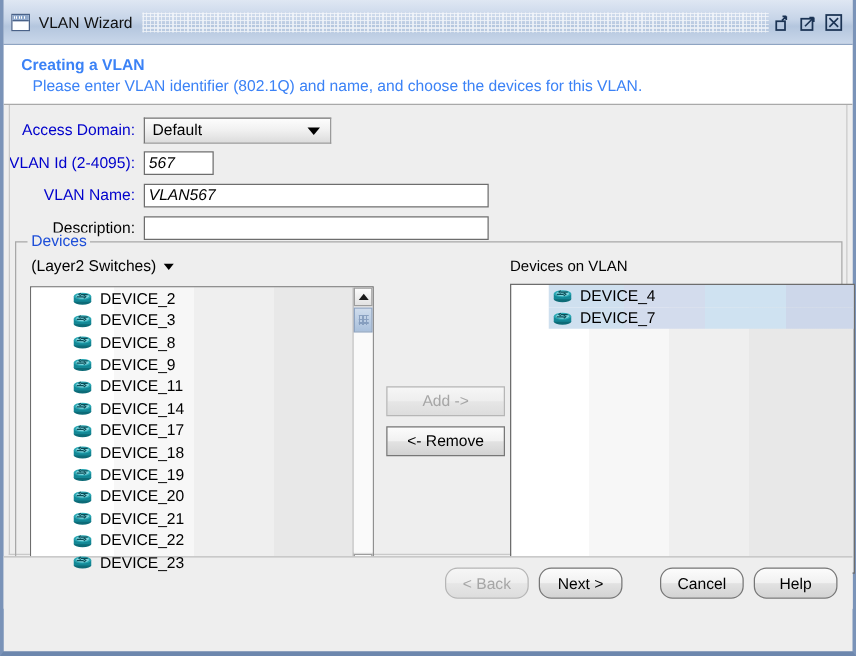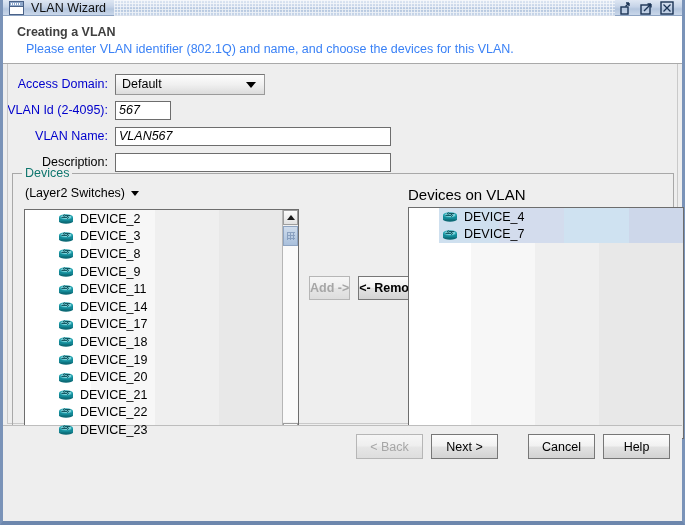--- a/index.html
+++ b/index.html
@@ -21,21 +21,21 @@
     background: #eeeeee;
     border-left: 3px solid #7a93b8;
     border-right: 3px solid #7a93b8;
     border-bottom: 4px solid #6d87ad;
     border-top: 0;
   }
 
   
   .titlebar {
     position: relative;
-    height: 16px;
+    height: 36px;
     background: linear-gradient(to bottom, #dfe7f3 0%, #c6d4e8 45%, #b4c6de 60%, #c9d7ea 100%);
     border-bottom: 1px solid #8ea4c2;
     display: flex;
     align-items: center;
     padding-left: 6px;
     box-sizing: border-box;
   }
   .win-icon {
     width: 15px; height: 14px;
     background: #ffffff;
@@ -91,21 +91,21 @@
 
   
   .header {
     background: #ffffff;
     padding: 9px 0 7px 14px;
     border-bottom: 1px solid #a9a9a9;
   }
   .header-title {
     font-weight: bold;
     font-size: 12.5px;
-    color: #404040;
+    color: #3b82f6;
     margin-bottom: 3px;
   }
   .header-sub {
     font-size: 12.5px;
     color: #3b82f6;
     padding-left: 9px;
   }
 
   
   .content {
@@ -182,21 +182,21 @@
     width: 662px; height: 280px;
     border: 1px solid #a8a8a8;
     box-sizing: border-box;
   }
   .group-legend {
     position: absolute;
     left: 9px; top: -8px;
     background: #eeeeee;
     padding: 0 3px;
     font-size: 12.5px;
-    color: #0f766e;
+    color: #1d4ed8;
     line-height: 14px;
   }
   .layer-select {
     position: absolute;
     left: 12px; top: 12px;
     font-size: 12.5px;
     display: flex;
     align-items: center;
     gap: 6px;
     cursor: default;
@@ -311,26 +311,25 @@
   }
   .sb-track {
     position: absolute;
     top: 36px; bottom: 16px; left: 0; right: 0;
     background: #fafafa;
   }
 
   
   .mid-buttons {
     position: absolute;
-    left: 296px; top: 102px;
+    left: 296px; top: 115px;
     width: 95px;
     display: flex;
-    flex-direction: row;
+    flex-direction: column;
     gap: 8px;
-    font-weight: bold;
   }
   .btn {
     height: 24px;
     background: linear-gradient(to bottom, #fcfcfc 0%, #f1f1f1 48%, #e2e2e2 52%, #d3d3d3 100%);
     border: 1px solid #777777;
     box-sizing: border-box;
     display: flex;
     align-items: center;
     justify-content: center;
     font-size: 12.5px;
@@ -341,21 +340,21 @@
   .btn.disabled {
     color: #a6a6a6;
     border-color: #b6b6b6;
     background: linear-gradient(to bottom, #f6f6f6 0%, #eeeeee 48%, #e6e6e6 52%, #dddddd 100%);
   }
 
   
   .right-label {
     position: absolute;
     left: 395px; top: 12px;
-    font-size: 15px;
+    font-size: 12px;
   }
   .list-right {
     position: absolute;
     left: 395px; top: 33px;
     width: 276px; height: 232px;
     border: 1px solid #6d6d6d;
     box-sizing: border-box;
     background:
       linear-gradient(to right,
         #ffffff 0 62px,
@@ -372,21 +371,21 @@
     height: 42px;
     background: #eeeeee;
     border-top: 1px solid #bdbdbd;
     display: flex;
     align-items: center;
     justify-content: flex-end;
     padding-right: 12px;
     box-sizing: border-box;
     gap: 8px;
   }
-  .fbtn { width: 67px; height: 25px; }
+  .fbtn { width: 67px; height: 25px; border-radius: 10px; }
   .fbtn.gap { margin-left: 22px; }
   .inner-frame {
     position: absolute;
     left: 4px; top: 0; right: 4px; bottom: 43px;
     border: 1px solid #c9c9c9;
     border-top: 0;
     pointer-events: none;
   }
 </style>
 </head>

